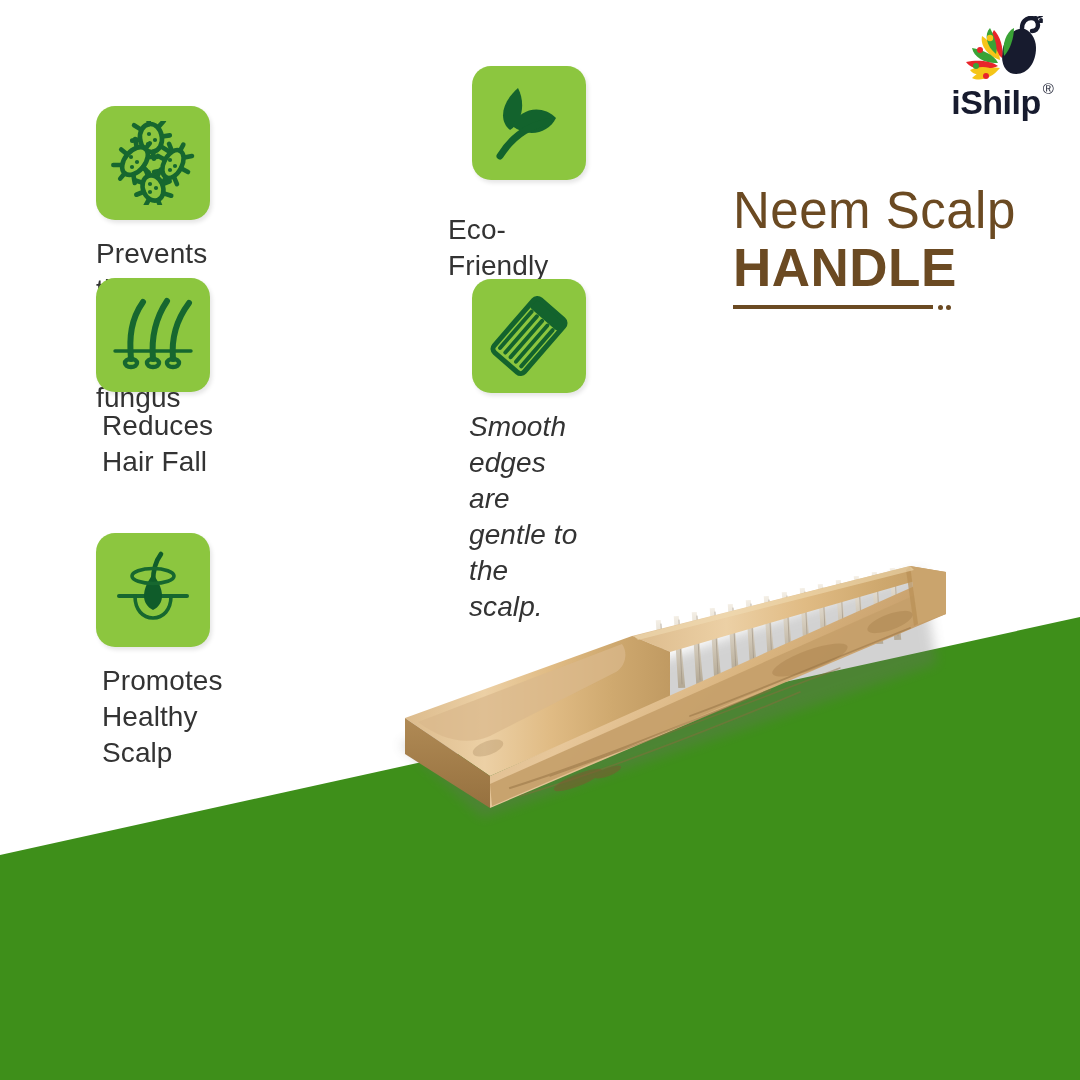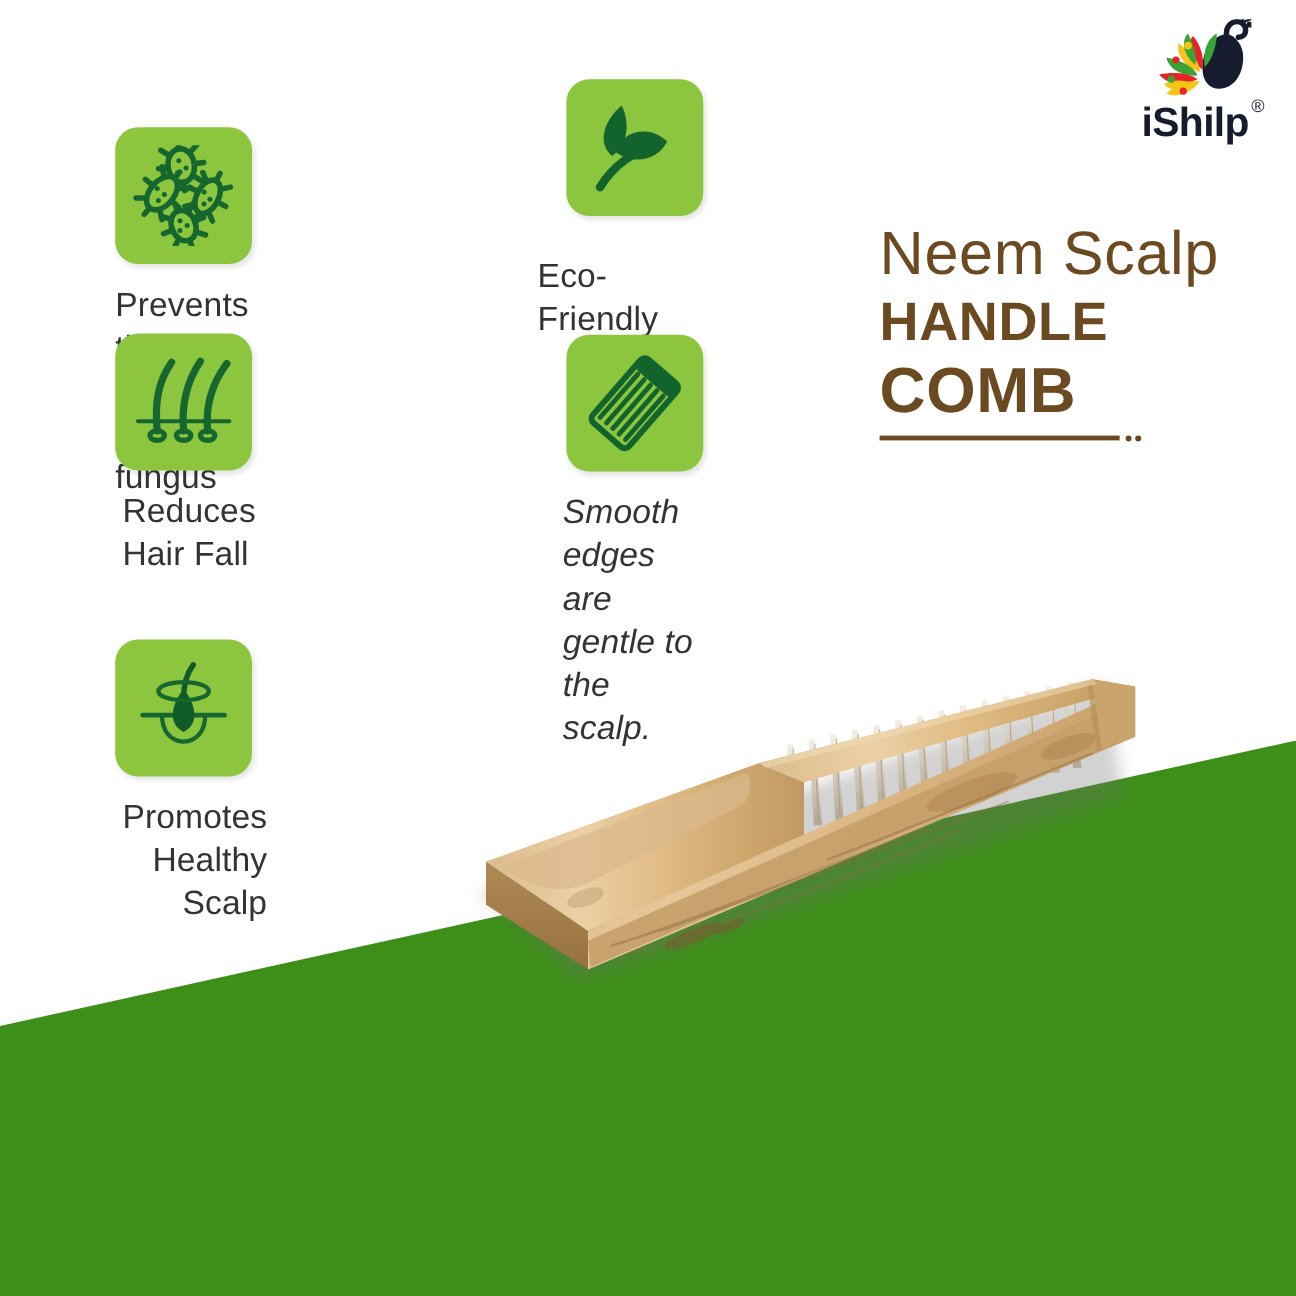--- a/index.html
+++ b/index.html
@@ -57,21 +57,21 @@
     font-weight: 400;
     letter-spacing: 0.1px;
     white-space: pre-line;
   }
 
   
   .f-fungus  { left: 96px;  top: 58px; margin-top: 48px;  }
   .f-fungus .feature-label { margin-left: 0px; }
   .f-hairfall{ left: 96px;  top: 278px; }
   .f-hairfall .feature-label { margin-left: 6px; }
-  .f-scalp   { left: 96px;  top: 533px; text-align: right; }
+  .f-scalp   { left: 96px;  top: 533px; }
   .f-scalp .feature-label { margin-left: 6px; }
   .f-eco     { left: 472px; top: 66px;  }
   .f-eco .feature-label { margin-left: -24px; margin-top: 32px; }
   .f-smooth  { left: 472px; top: 279px; }
   .f-smooth .feature-label { margin-left: -3px; font-style: italic; }
 
   
   .title-block {
     position: absolute;
     left: 733px;
@@ -80,21 +80,21 @@
     color: #6b4a22;
   }
   .title-line1 {
     font-size: 51px;
     line-height: 56px;
     font-weight: 400;
     letter-spacing: 0.5px;
     color: #6b4a22;
   }
   .title-line2 {
-    font-size: 45px;
+    font-size: 53px;
     line-height: 58px;
     font-weight: 700;
     letter-spacing: 0.5px;
     color: #6b4a22;
   }
   .title-line3 {
     font-size: 53px;
     line-height: 58px;
     font-weight: 700;
     letter-spacing: 0.5px;
@@ -333,21 +333,20 @@
         </span>
       </div>
       <div class="feature-label">Smooth edges
 are gentle to the scalp.</div>
     </div>
   </div>
 
   <div class="title-block">
     <div class="title-line1">Neem Scalp</div>
     <div class="title-line2">HANDLE</div>
-    <div class="title-line3">COMB</div>
     <div class="title-rule-wrap">
       <div class="title-rule"></div>
       <div class="title-dot d1"></div>
       <div class="title-dot d2"></div>
     </div>
   </div>
 
   <div class="logo">
     <span>
       <svg class="logo-mark" viewBox="0 0 116 70">

